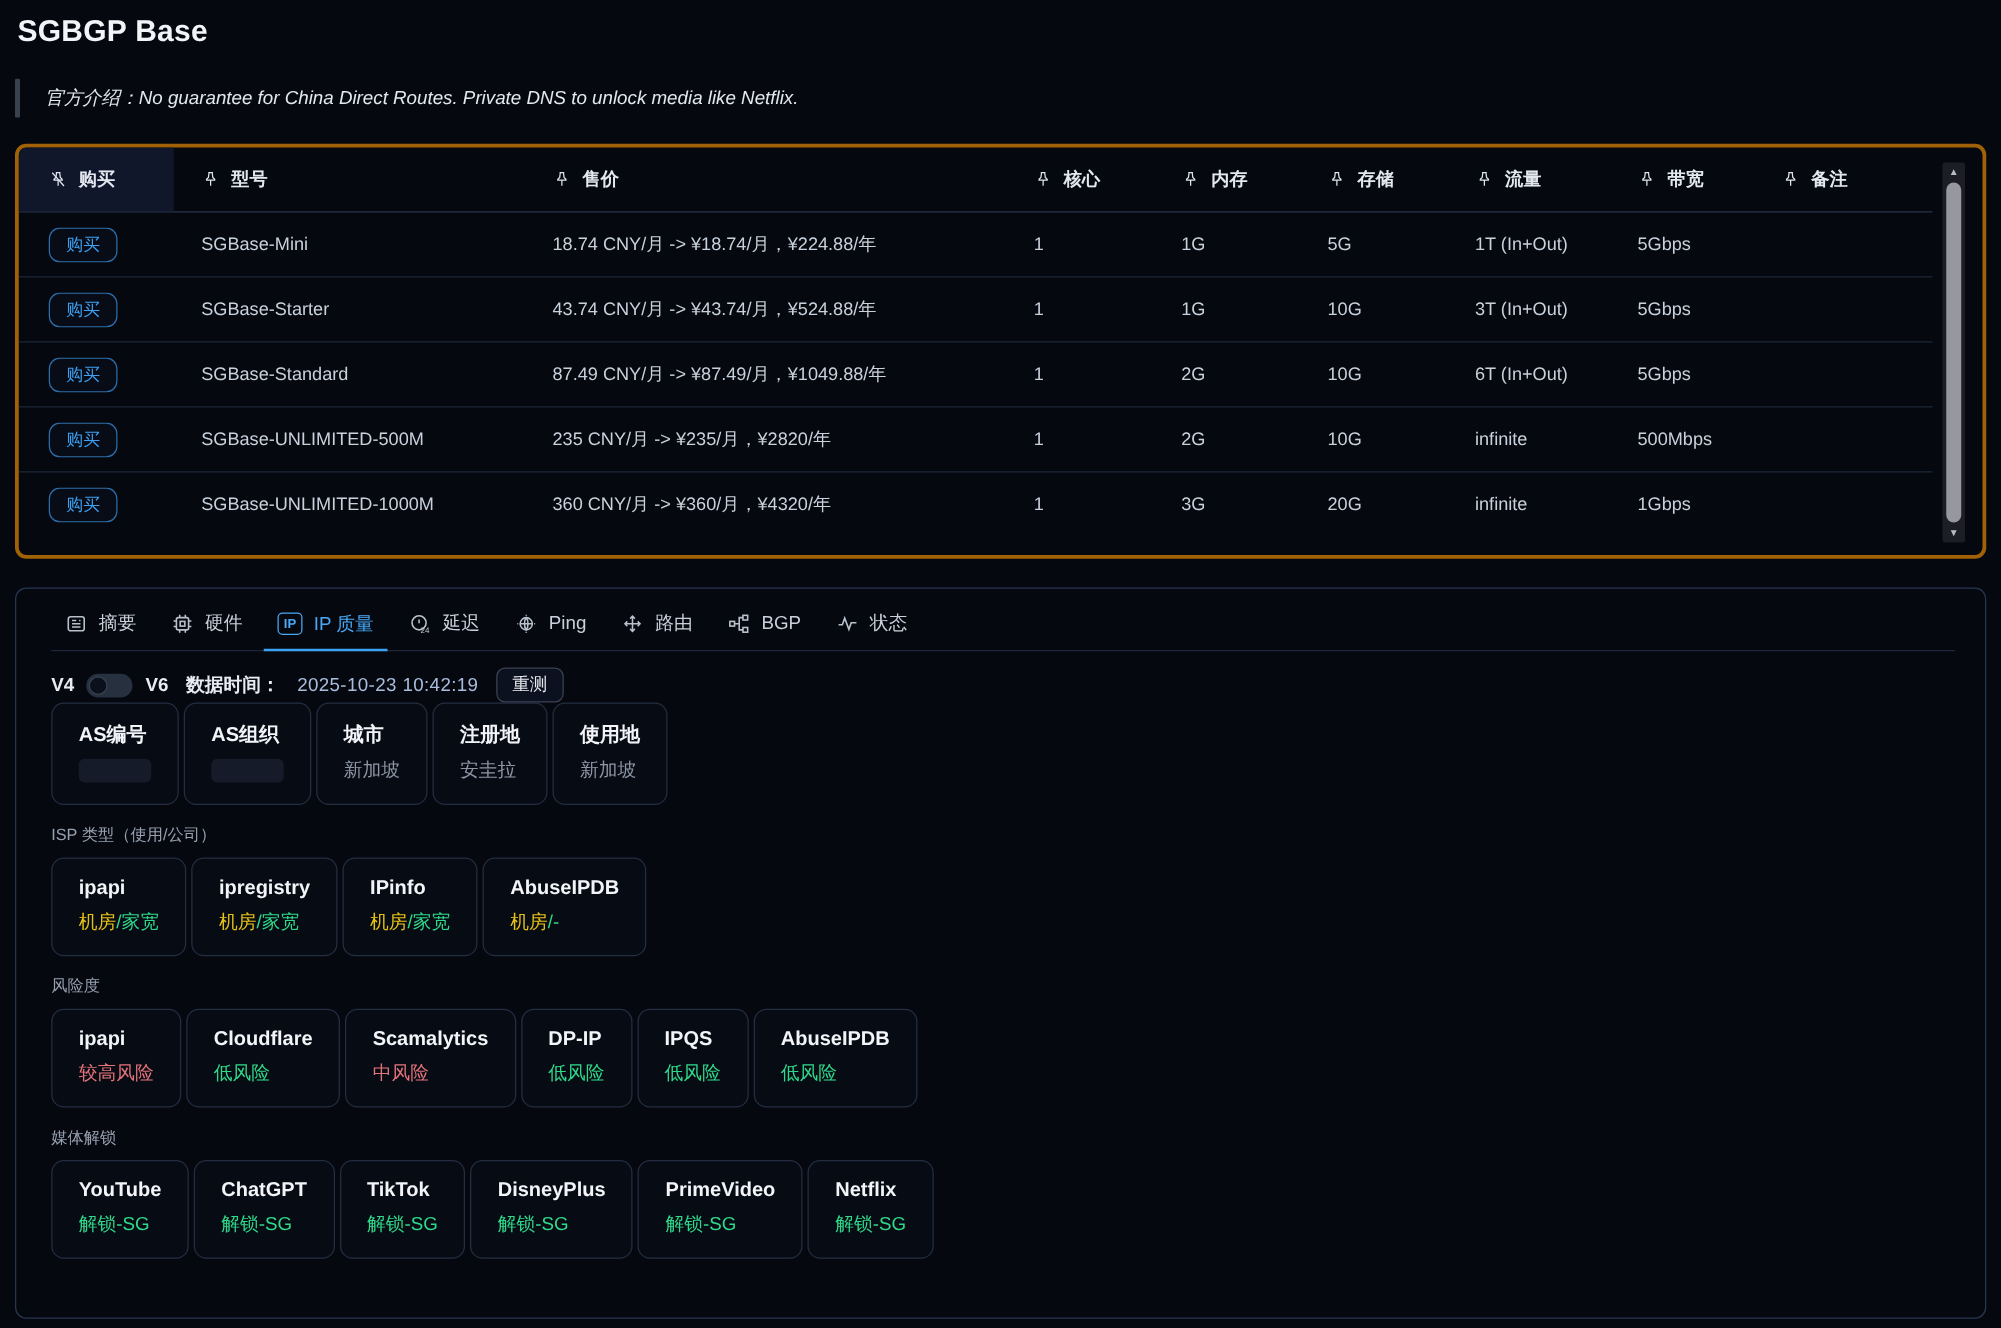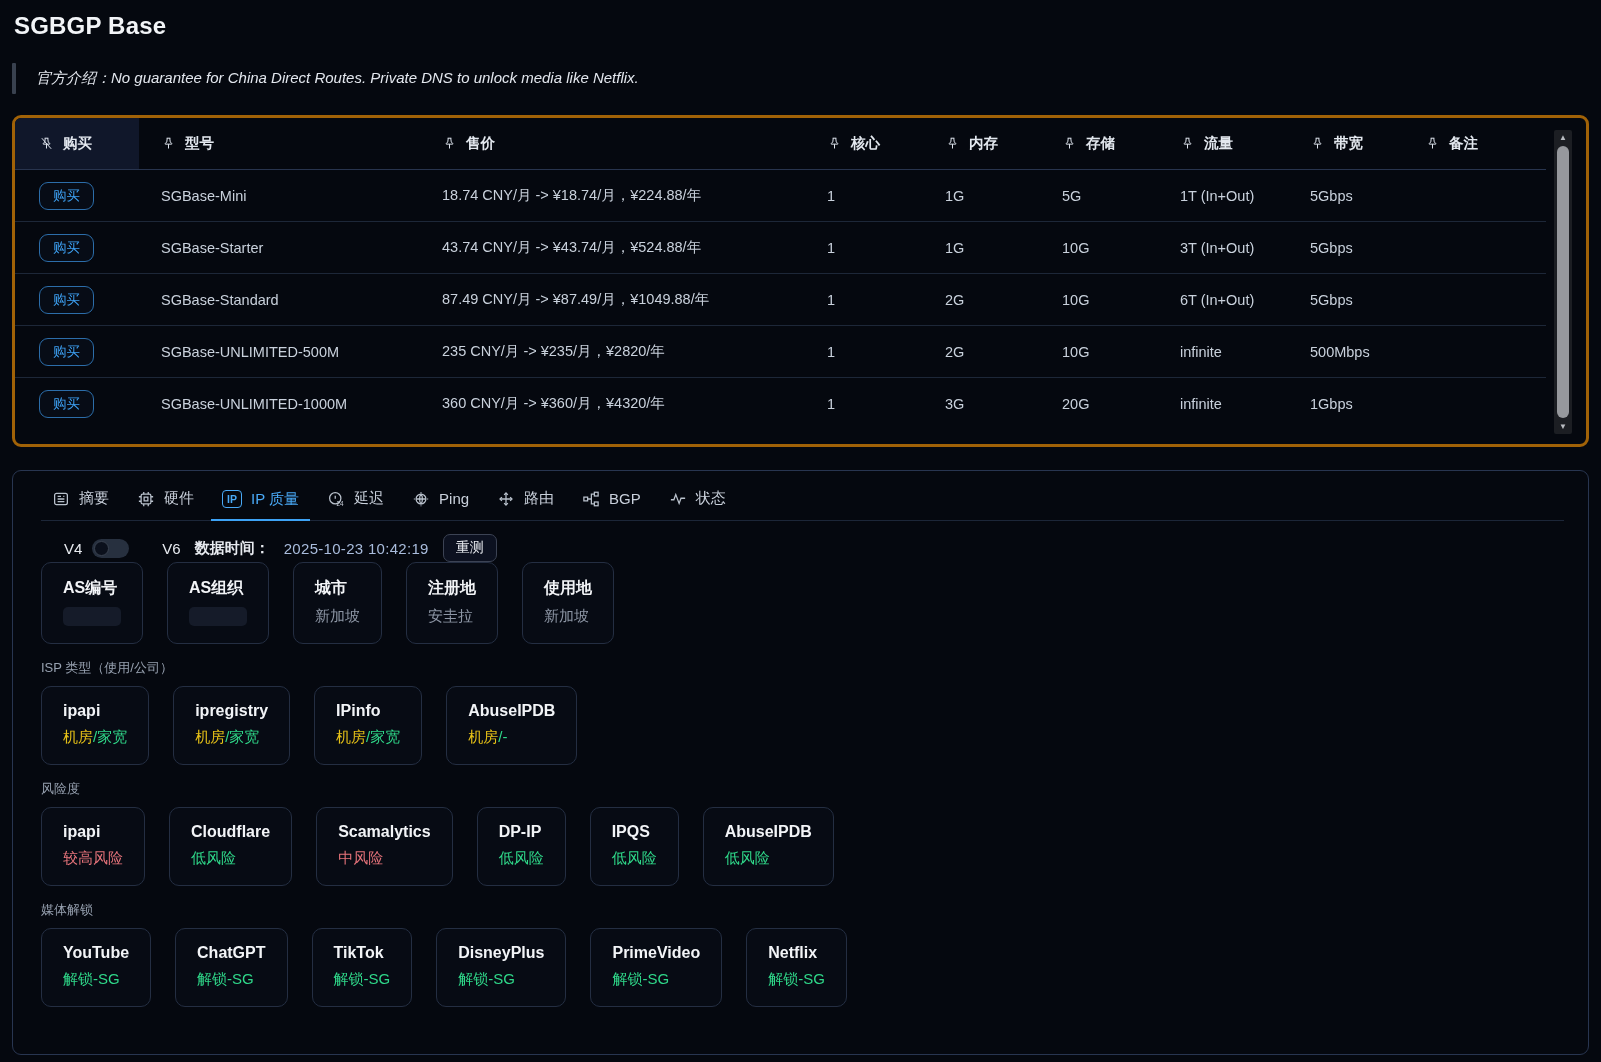--- a/index.html
+++ b/index.html
@@ -44,32 +44,32 @@
   .tabbar { display:flex; gap:6px; margin:6px 0 0 4px; border-bottom:1px solid #1c2638; }
   .tab { display:flex; align-items:center; gap:9px; padding:12px 11px; font-size:15px; color:#c9d0db;
          cursor:pointer; }
   .tab svg { width:18px; height:18px; stroke:#b9c1cc; stroke-width:1.7; fill:none; }
   .tab.active { color:#49a9f6; border-bottom:2px solid #3da2f5; margin-bottom:-1px; padding-bottom:10px; }
   .ip-badge { display:inline-flex; align-items:center; justify-content:center; width:20px; height:18px;
               border:1.8px solid currentColor; border-radius:4px; font-size:10.5px; font-weight:bold; }
   .tab.active .ip-badge { color:#49a9f6; }
 
   .controls { display:flex; align-items:center; margin:13px 0 0 4px; font-size:15px; color:#e8ebf0; }
-  .vlabel { font-weight:400;margin-left:23px; }
+  .vlabel { font-weight:700; }
   .toggle { width:37px; height:19px; border-radius:10px; background:#27303f; margin:0 10px; position:relative;
             cursor:pointer; }
   .knob { position:absolute; left:2px; top:2px; width:15px; height:15px; border-radius:50%;
           background:#0b101c; border:1px solid #3a4250; }
   .dt-label { font-weight:600; margin-left:14px; }
   .dt-value { color:#a9bcdc; margin-left:14px; letter-spacing:.3px; }
   .retest-btn { margin-left:14px; padding:4px 12px; background:#0c1120; border:1px solid #3c4354;
                 border-radius:7px; color:#e8ebf0; font-size:14px; cursor:pointer; font-family:inherit; }
 
   .sec-label { font-size:13px; color:#97a1b0; margin:15px 0 9px 4px; }
-  .cards { display:flex; gap:24px; margin-left:4px; }
+  .cards { display:flex; gap:4px; margin-left:4px; }
   .card { border:1px solid #242e42; border-radius:10px; padding:15px 21px 17px; background:#070b14; }
   .card-name { font-size:16px; font-weight:bold; color:#f2f4f7; margin-bottom:8px; white-space:nowrap; }
   .card-value { font-size:15px; white-space:nowrap; }
   .muted{ color:#8d96a5; } .yellow{ color:#e6c117; } .green{ color:#2fd98a; } .red{ color:#e5737a; }
   .redacted-pill { width:58px; height:19px; background:#151b29; border-radius:5px; margin-top:2px; }
 </style>
 </head>
 <body>
 
 <svg width="0" height="0" style="position:absolute">

